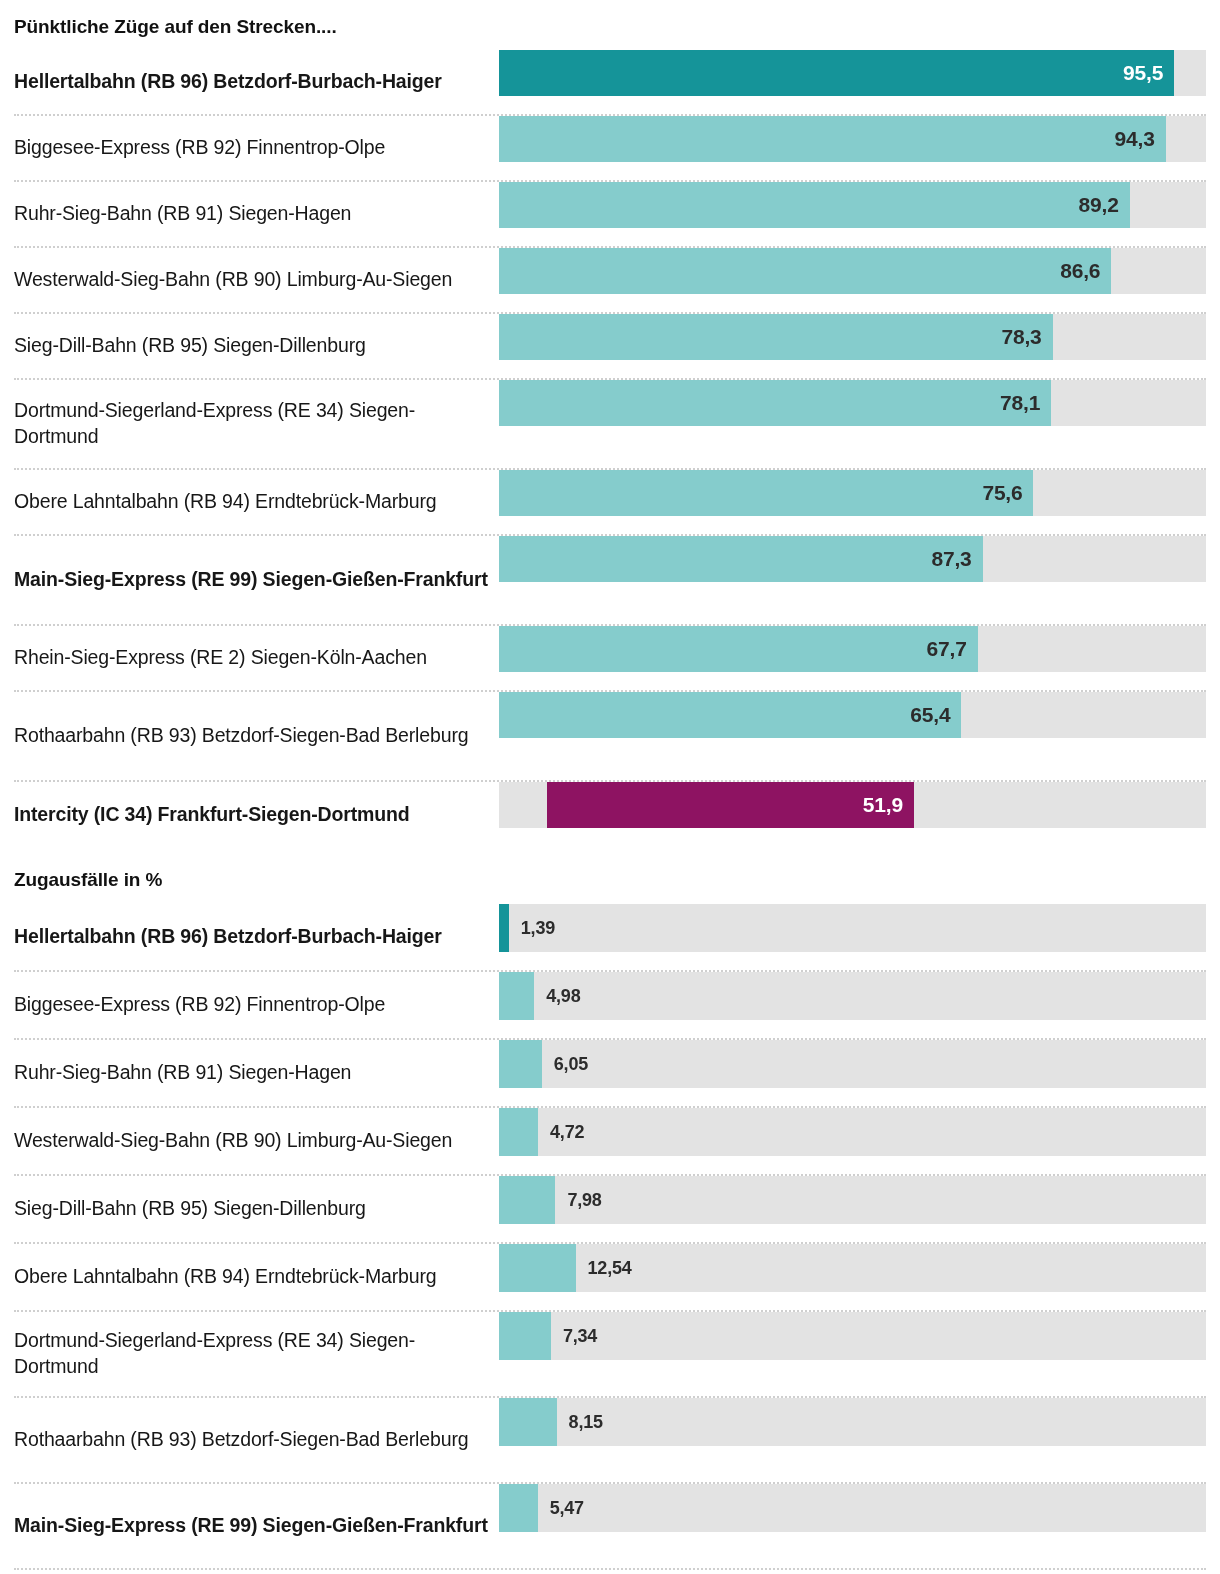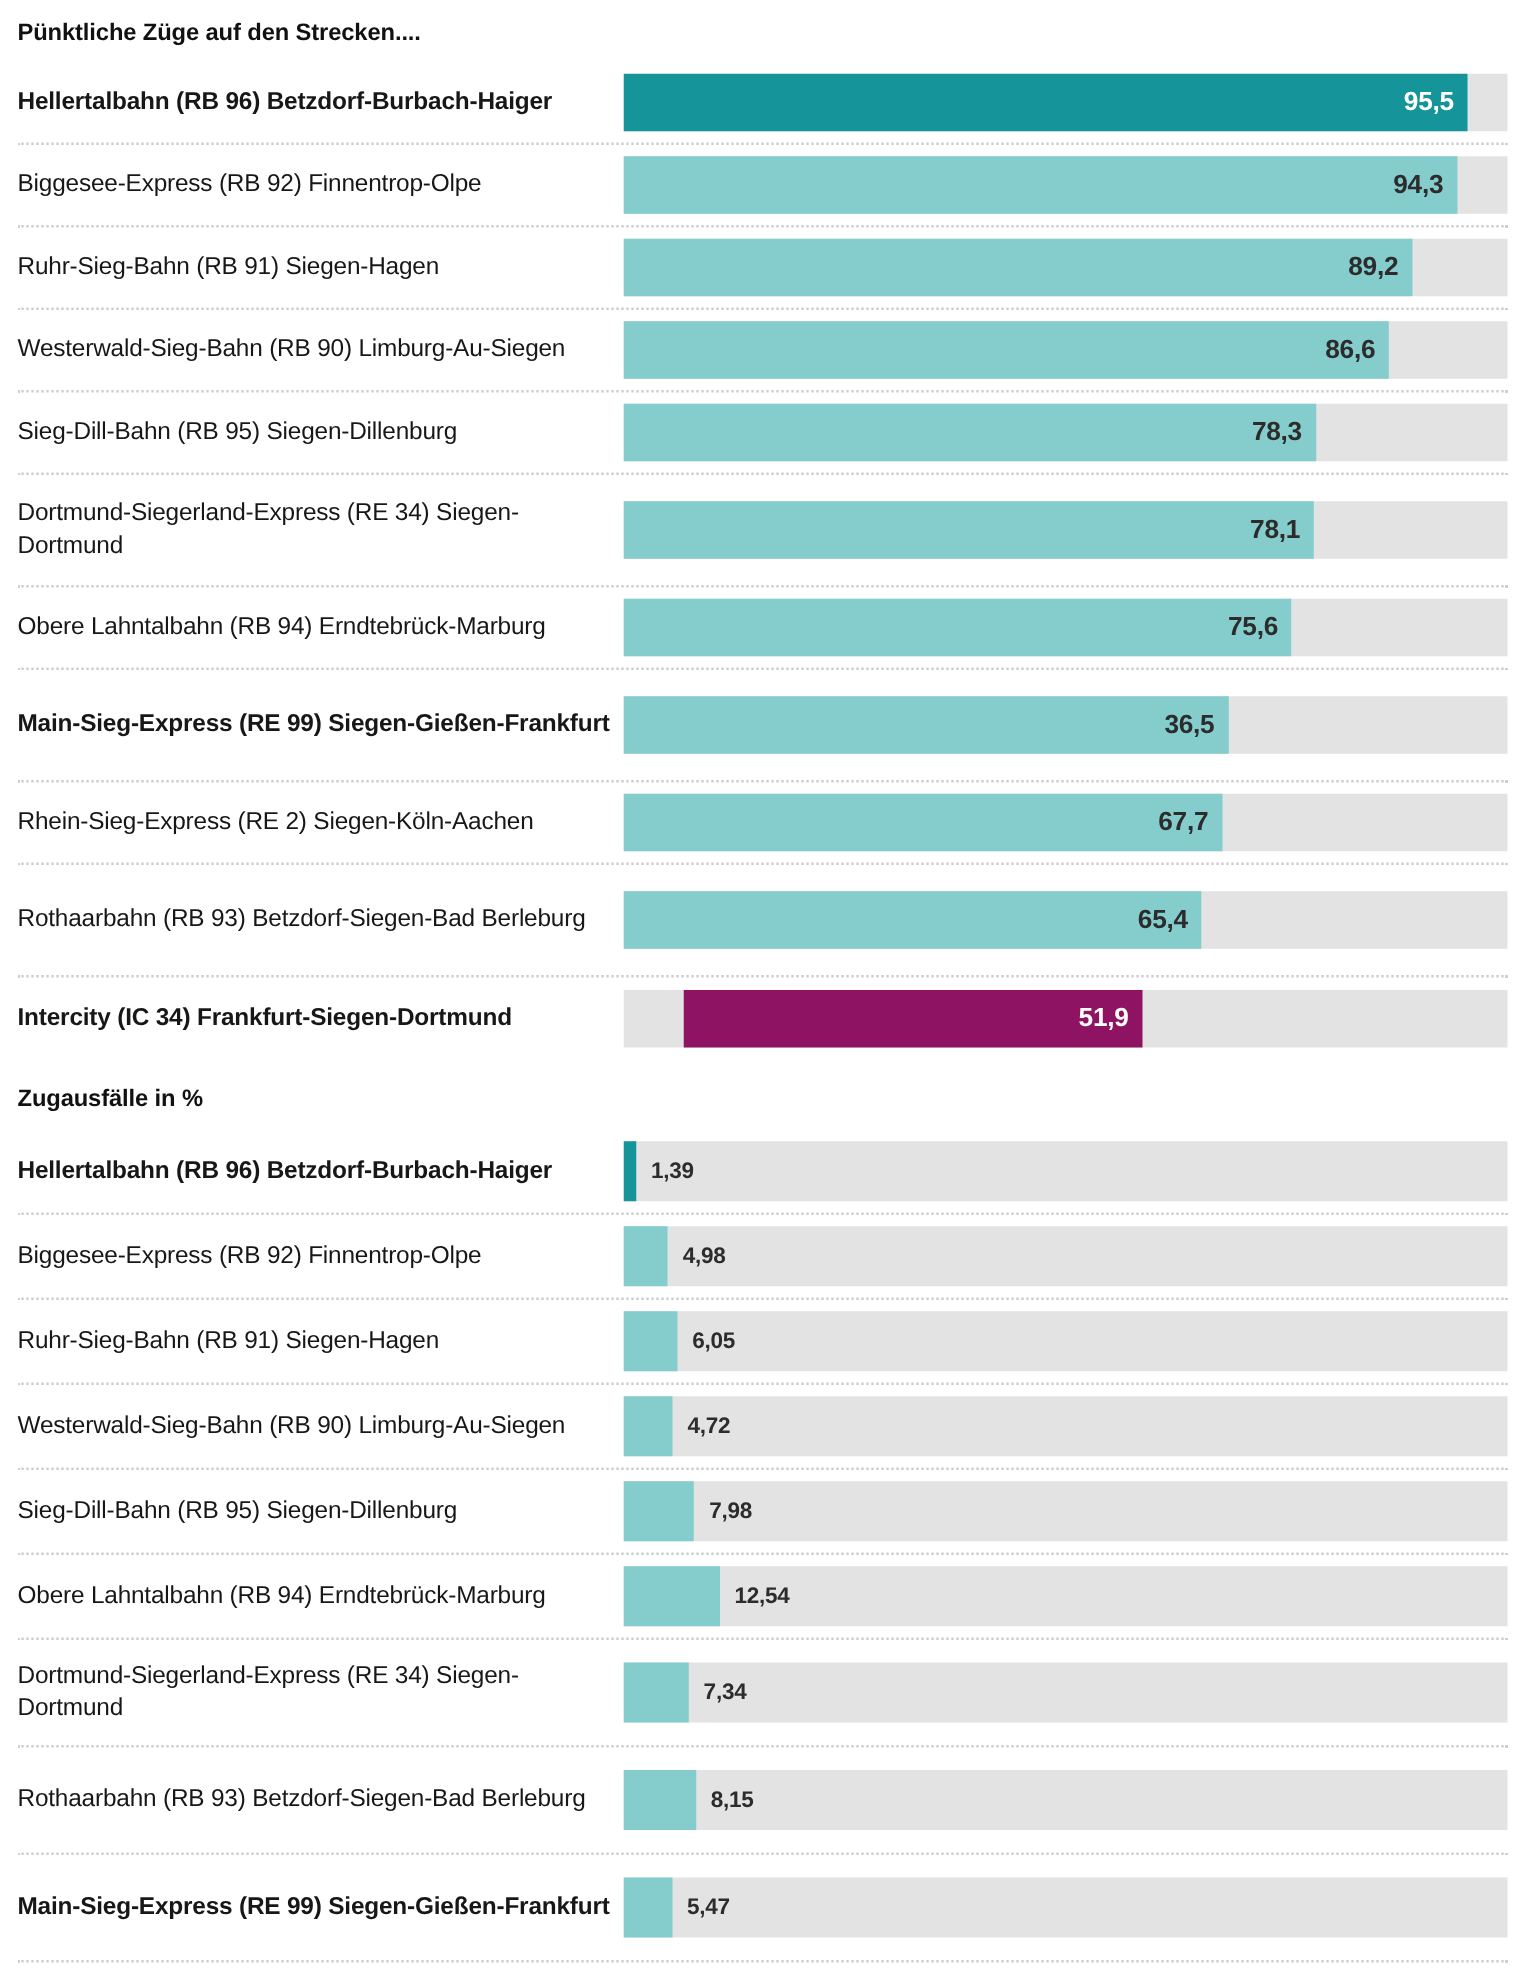--- a/index.html
+++ b/index.html
@@ -59,21 +59,21 @@
     color: #171717;
     padding-right: 10px;
     letter-spacing: -0.15px;
   }
   .row-label.bold { font-weight: bold; }
 
   .row-chart {
     flex: 1 1 auto;
     position: relative;
     display: flex;
-    align-items: center;
+    align-items: flex-start;
     text-decoration: underline;
   }
 
   .track {
     position: relative;
     width: 100%;
     background: #e3e3e3;
     height: 46px;
   }
   .bar {
@@ -198,21 +198,21 @@
                 <div class="val-inside dark">75,6</div>
               </div>
             </div>
           </div>
         </div>
         <div class="row tall">
           <div class="row-label bold">Main-Sieg-Express (RE 99) Siegen-Gießen-Frankfurt</div>
           <div class="row-chart">
             <div class="track">
               <div class="bar teal" style="width: 68.4%;">
-                <div class="val-inside dark">36,5</div>
+                <div class="val-inside dark">87,3</div>
               </div>
             </div>
           </div>
         </div>
         <div class="row">
           <div class="row-label">Rhein-Sieg-Express (RE 2) Siegen-Köln-Aachen</div>
           <div class="row-chart">
             <div class="track">
               <div class="bar teal" style="width: 67.7%;">
                 <div class="val-inside dark">67,7</div>

